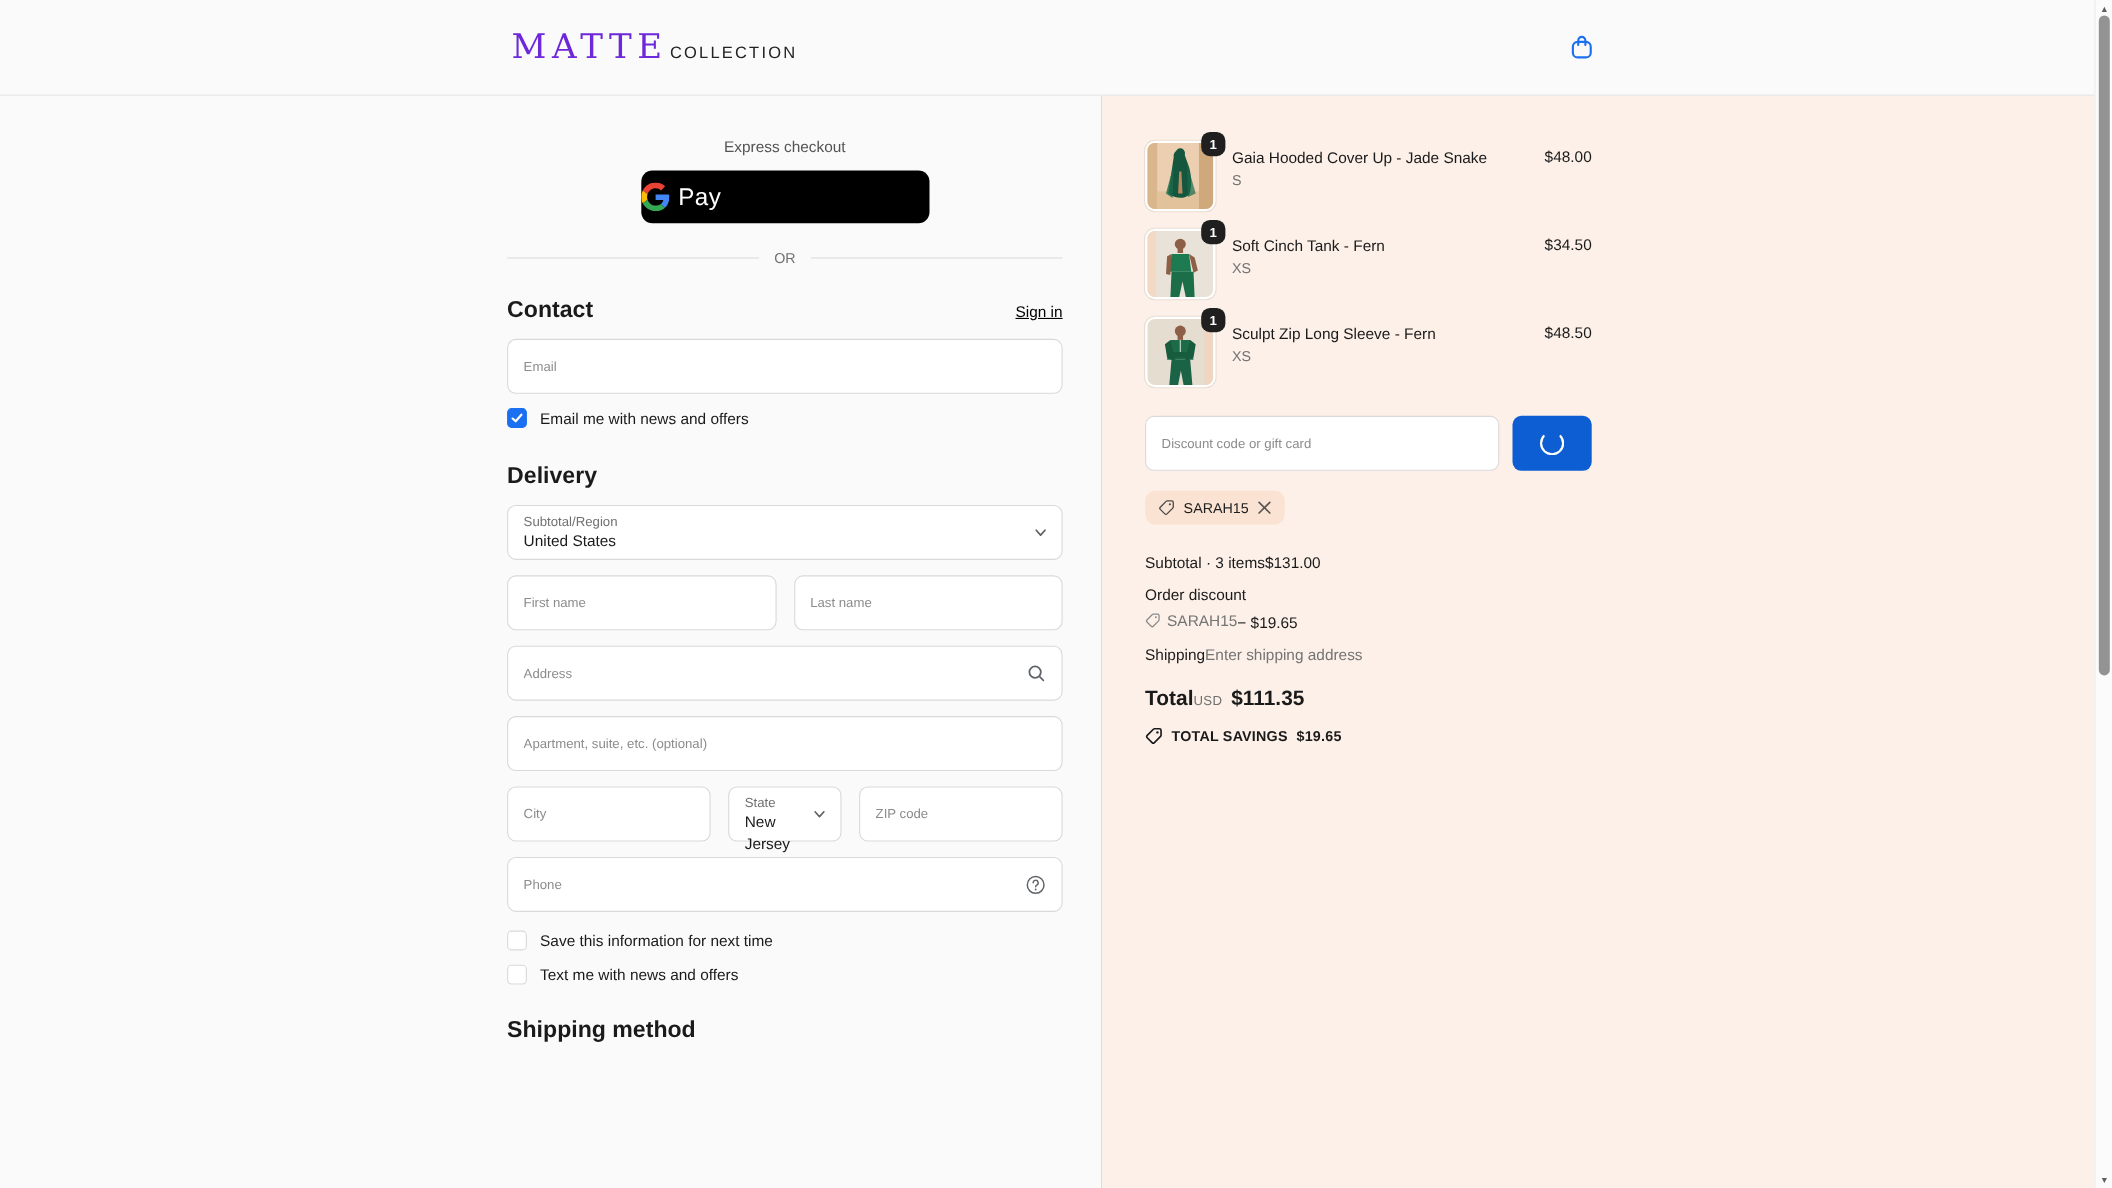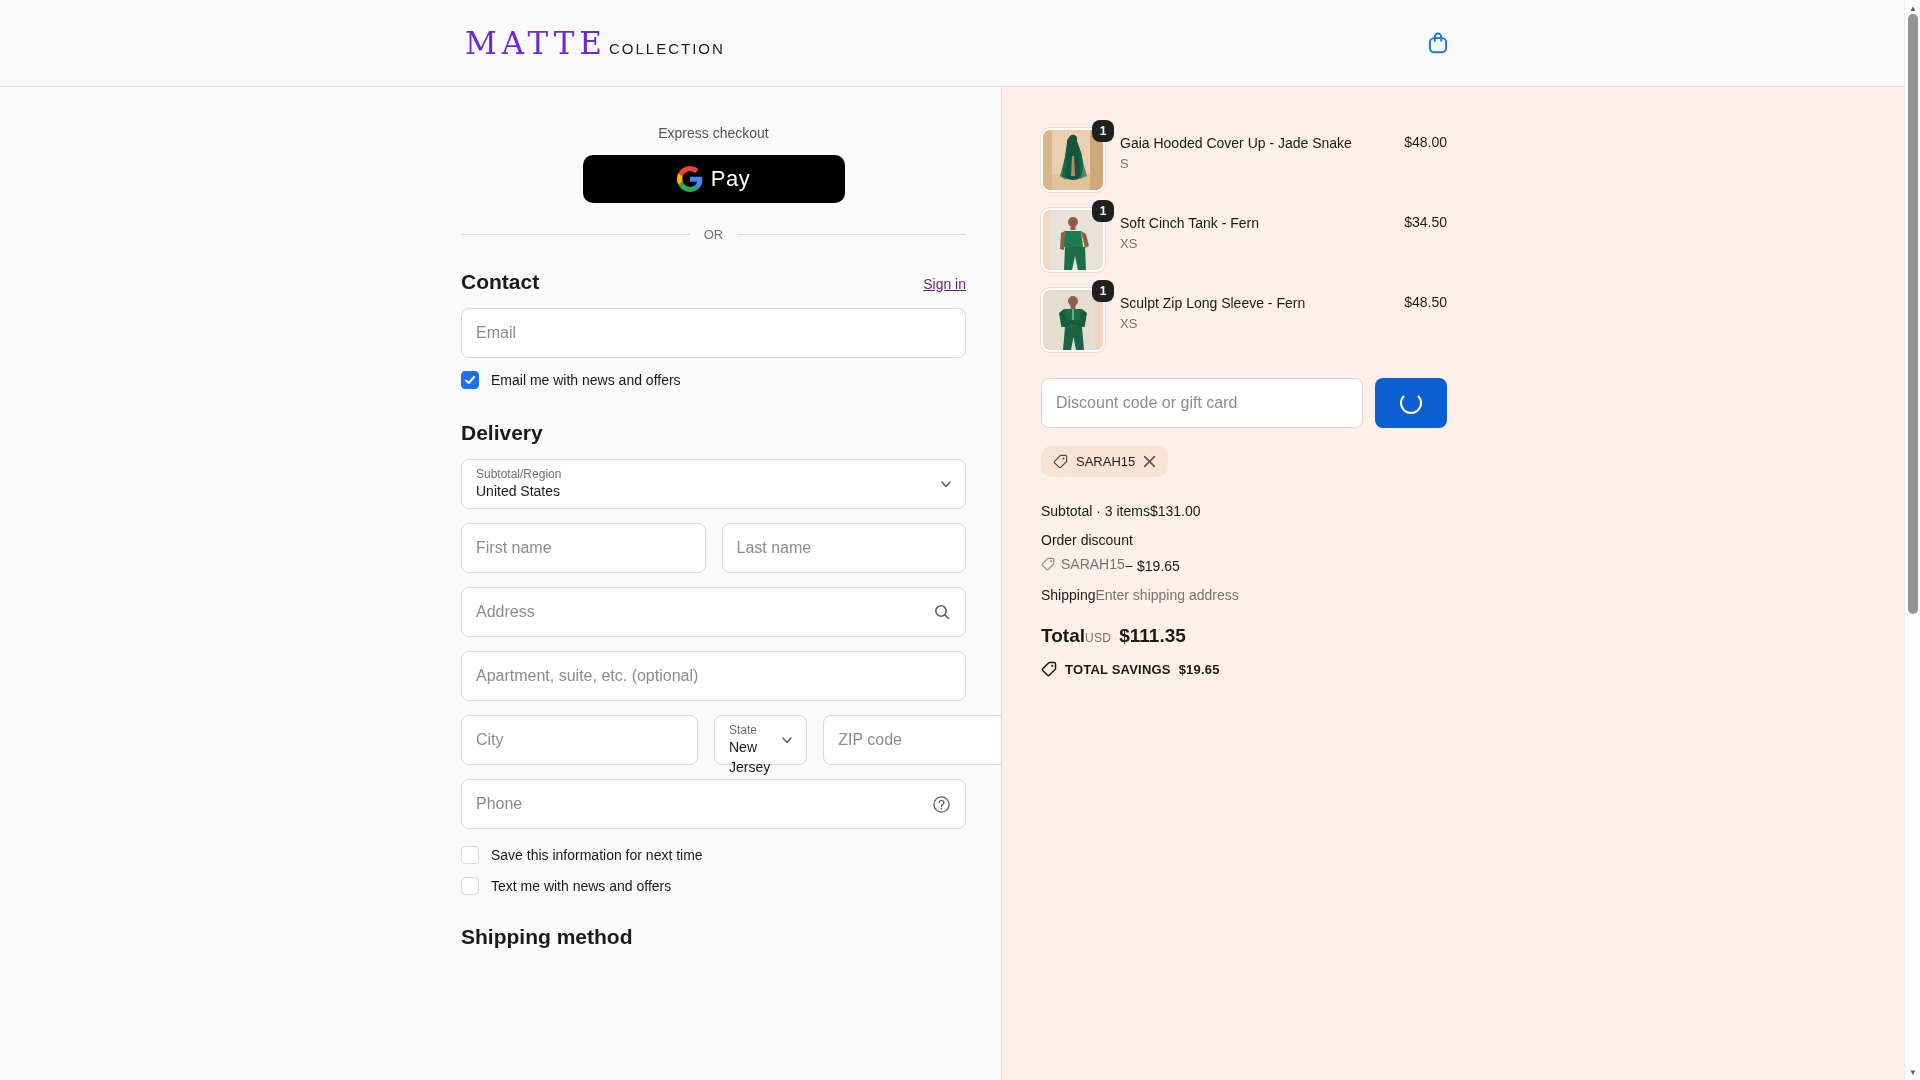--- a/index.html
+++ b/index.html
@@ -18,35 +18,35 @@
 
   
   .main { display:flex; height:993px; }
   .col-left { width:1002px; background:#fafafa; border-right:1px solid #d9d9d9; overflow:hidden; }
   .col-right { flex:1; background:#fcf0e8; overflow:hidden; }
   .form-wrap { width:505px; margin-left:461px; padding-top:38px; }
   .summary-wrap { width:406px; margin-left:39px; padding-top:41px; }
 
   
   .express-label { text-align:center; color:#545454; font-size:14px; }
-  .gpay-btn { display:flex; align-items:center; justify-content:center; gap:8px; width:262px; height:48px;
+  .gpay-btn { display:flex; align-items:center; justify-content:flex-start; gap:8px; width:262px; height:48px;
     margin:14px auto 0; background:#000; border:none; border-radius:10px; cursor:pointer; }
   .gpay-text { color:#fff; font-size:22px; letter-spacing:.5px; }
   .or-row { display:flex; align-items:center; gap:14px; margin-top:24px; color:#707070; font-size:13px; }
   .or-row::before, .or-row::after { content:""; flex:1; height:1px; background:#dcdcdc; }
 
   
   .section-head { display:flex; align-items:baseline; justify-content:space-between; }
   h2 { font-size:21px; font-weight:700; color:#1a1a1a; }
   .contact-head { margin-top:28px; }
-  .link { color:#701a75; text-decoration:underline; font-size:14px; cursor:pointer; }
+  .link { color:#000000; text-decoration:underline; font-size:14px; cursor:pointer; }
 
   .tfield { display:flex; align-items:center; width:100%; height:50px; margin-top:14px; background:#fff;
     border:1px solid #d9d9d9; border-radius:8px; padding:0 14px; }
-  .tfield input { border:none; outline:none; flex:1; font-size:16px; font-family:inherit; background:transparent; color:#c2410c; }
+  .tfield input { border:none; outline:none; flex:1; font-size:12px; font-family:inherit; background:transparent; color:#c2410c; }
   .tfield input::placeholder { color:#8c8c8c; }
   .row2 { display:flex; gap:16px; }
   .row2 .tfield { flex:1; }
   .row3 { display:flex; gap:16px; }
   .row3 > * { flex:1; }
 
   .selectbox { position:relative; height:50px; margin-top:14px; background:#fff; border:1px solid #d9d9d9;
     border-radius:8px; padding:7px 36px 0 14px; cursor:pointer; }
   .selectbox .slabel { font-size:12px; color:#707070; line-height:14px; }
   .selectbox .svalue { font-size:14px; color:#1a1a1a; line-height:20px; }

